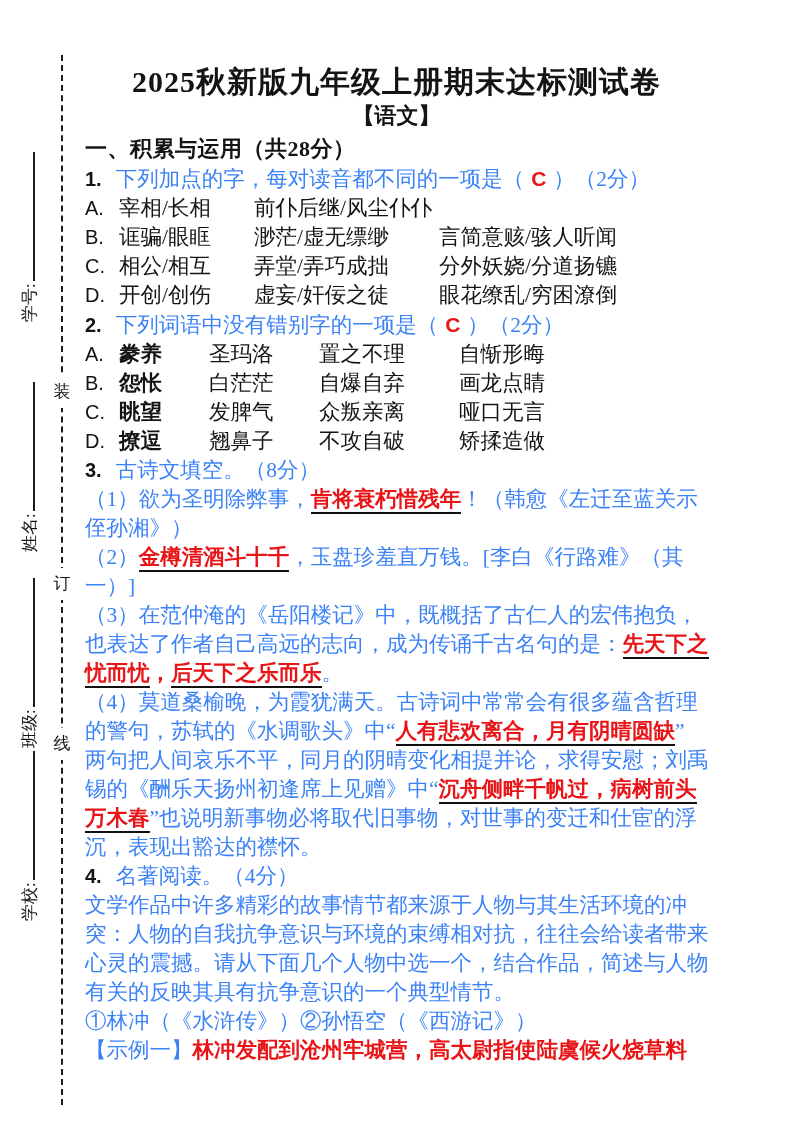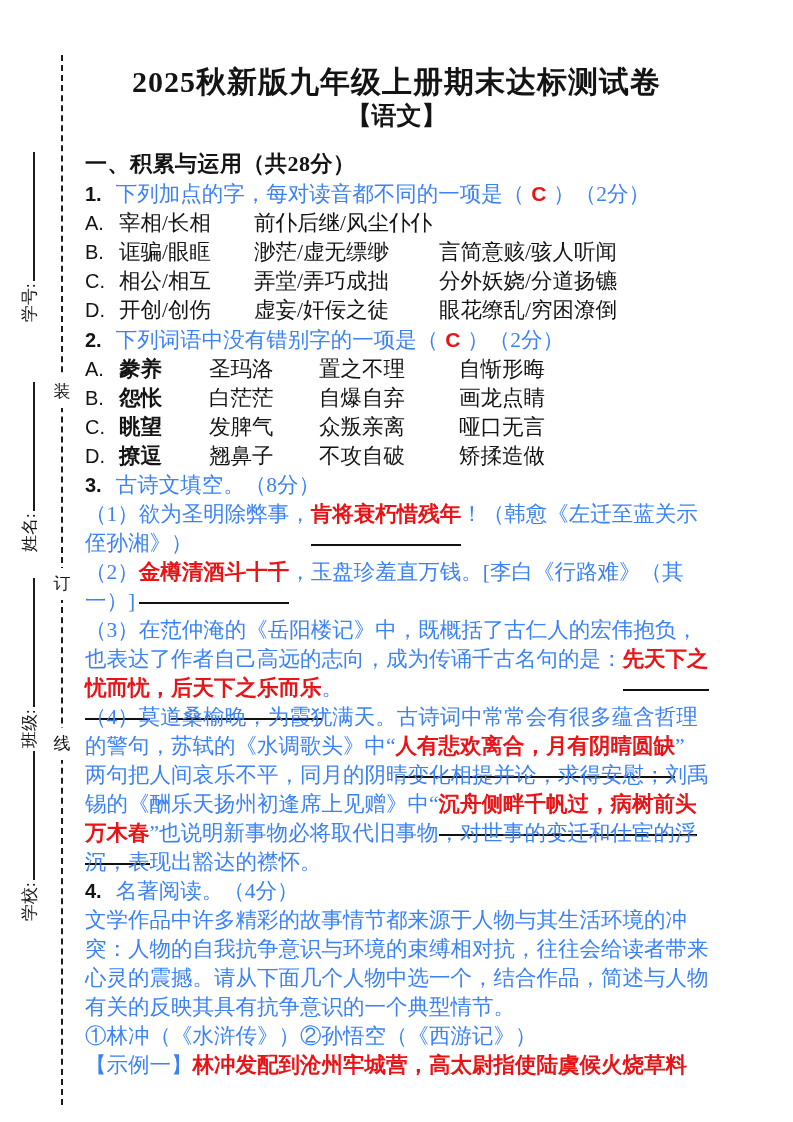--- a/index.html
+++ b/index.html
@@ -32,35 +32,35 @@
   }
   .seal-field.f1{top:224px;}
   .seal-field.f2{top:454px;}
   .seal-field.f3{top:650px;}
   .seal-field.f4{top:823px;}
   .seal-label{flex:0 0 auto;}
   .seal-blank{flex:1 1 auto;border-bottom:2px solid #1c1c1c;height:16px;margin-left:2px;}
   
   .header{position:absolute;left:0;top:63px;width:793px;text-align:center;}
   .title{font-size:30px;font-weight:bold;line-height:37px;letter-spacing:1px;}
-  .subject{font-size:25px;font-weight:bold;line-height:31px;text-align:center;}
+  .subject{font-size:22px;font-weight:bold;line-height:31px;text-align:center;}
   
-  .content{position:absolute;left:85px;top:148px;width:678px;}
+  .content{position:absolute;left:85px;top:133px;width:678px;}
   .sec-heading{font-size:22px;font-weight:bold;line-height:31px;letter-spacing:0.5px;}
   .line{font-size:21.5px;line-height:29px;white-space:nowrap;}
   .qnum{
     font-family:"Liberation Sans","DejaVu Sans",sans-serif;
     font-weight:bold;font-size:20px;margin-right:14px;
   }
   .ans{
     color:#e81417;
     font-family:"Liberation Sans","DejaVu Sans",sans-serif;
     font-weight:600;font-size:21px;padding:0 7px;
   }
-  .ru{color:#e81417;font-weight:bold;border-bottom:2px solid #111;padding-bottom:18px;text-align:right;}
+  .ru{color:#e81417;font-weight:bold;border-bottom:2px solid #111;padding-bottom:1px;text-align:right;}
   .r{color:#e81417;font-weight:bold;}
   .t{color:#3b82f6;}
   .opts{display:flex;align-items:baseline;}
   .optlab{
     font-family:"Liberation Sans","DejaVu Sans",sans-serif;
     font-size:20px;flex:0 0 34px;
   }
   .q1 .optcol:nth-of-type(2){flex:0 0 135px;}
   .q1 .optcol:nth-of-type(3){flex:0 0 185px;}
   .q2 .optcol:nth-of-type(2){flex:0 0 90px;font-weight:bold;}

